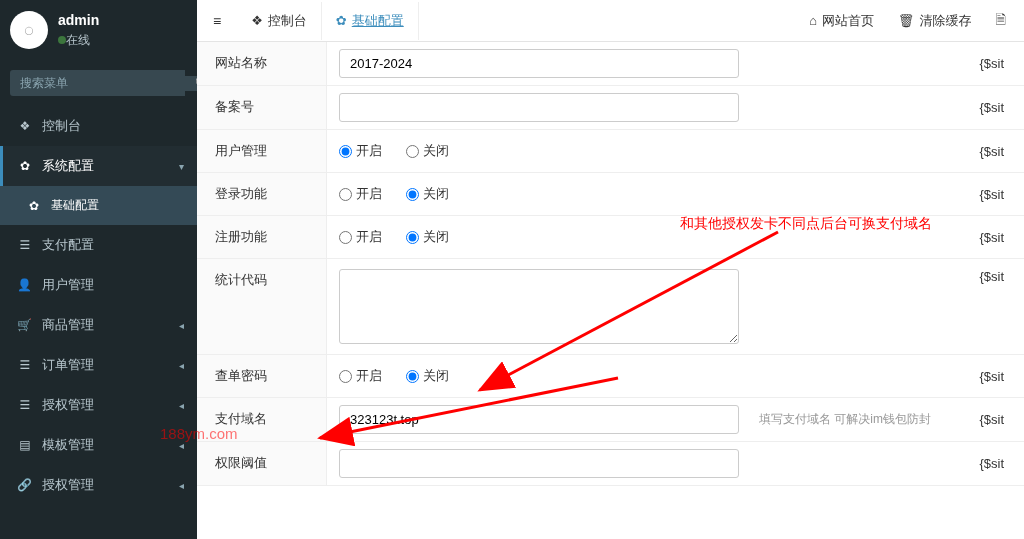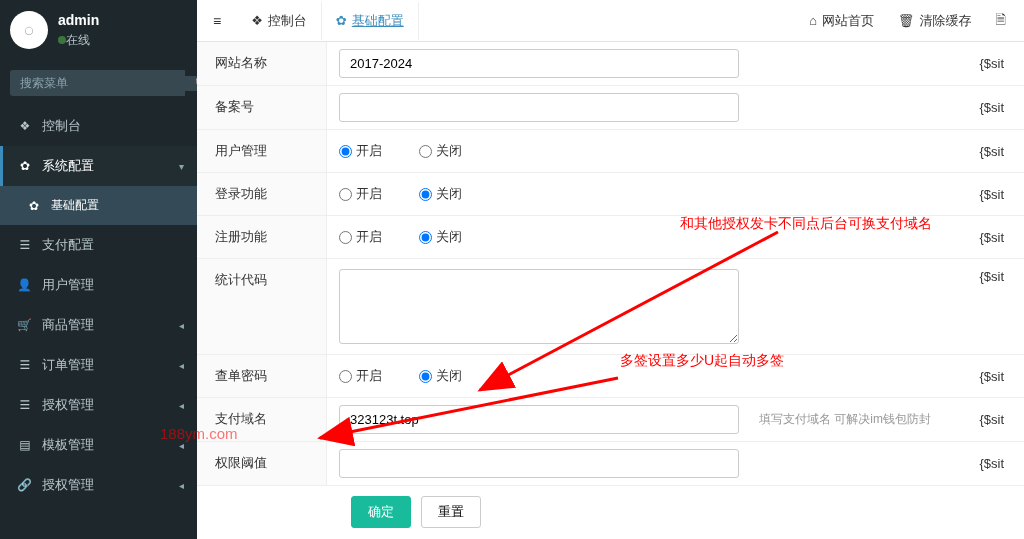--- a/index.html
+++ b/index.html
@@ -39,21 +39,21 @@
     .top-actions { margin-left: auto; display: flex; }
     .top-action { padding: 10px 12px; cursor: pointer; font-size: 13px; color: #333; display: flex; align-items: center; gap: 5px; }
 
     
     .content { flex: 1; overflow: auto; padding: 0; }
     .form-row { display: flex; border-bottom: 1px solid #eee; min-height: 42px; align-items: stretch; }
     .form-label { width: 130px; padding: 12px 12px 12px 18px; font-size: 13px; color: #333; background: #fafafa; border-right: 1px solid #eee; }
     .form-control { flex: 1; padding: 7px 12px; display: flex; align-items: center; gap: 20px; min-width: 0; }
     .input-text { width: 400px; padding: 6px 10px; border: 1px solid #ccc; border-radius: 3px; font-size: 13px; }
     .textarea { width: 400px; height: 75px; padding: 6px 10px; border: 1px solid #ccc; border-radius: 3px; font-size: 13px; resize: vertical; }
-    .radio-group { display: flex; gap: 37px; align-items: center; }
+    .radio-group { display: flex; gap: 24px; align-items: center; }
     .radio-item { display: flex; align-items: center; gap: 4px; cursor: pointer; }
     .radio-item input { cursor: pointer; }
     .hint { color: #999; font-size: 12px; }
     .var-hint { color: #333; font-size: 13px; padding-right: 8px; margin-left: auto; white-space: nowrap; }
 
     .btn-row { padding: 10px 12px 10px 154px; display: flex; gap: 10px; }
     .btn { padding: 6px 16px; border: 1px solid #ccc; background: #fff; border-radius: 3px; cursor: pointer; font-size: 13px; }
     .btn-primary { background: #18bc9c; border-color: #18bc9c; color: #fff; }
 
     
@@ -266,32 +266,27 @@
       </div>
 
       <div class="form-row">
         <div class="form-label">权限阈值</div>
         <div class="form-control">
           <input class="input-text" value="" style="">
           <span class="var-hint">{$sit</span>
         </div>
       </div>
 
-      <div class="btn-row">
-        <button class="btn btn-primary">确定</button>
-        <button class="btn">重置</button>
-      </div>
     </div>
   </div>
 
   <svg style="position:absolute;left:0;top:0;width:1024px;height:539px;pointer-events:none">
     <defs>
       <marker id="ah" markerWidth="12" markerHeight="10" refX="11" refY="5" orient="auto">
         <polygon points="0 0, 12 5, 0 10" fill="#ff0000"></polygon>
       </marker>
     </defs>
     <line x1="778" y1="232" x2="480" y2="390" stroke="#ff0000" stroke-width="3" marker-end="url(#ah)"></line>
     <line x1="618" y1="378" x2="320" y2="438" stroke="#ff0000" stroke-width="3" marker-end="url(#ah)"></line>
   </svg>
   <div class="annot" style="left:680px;top:215px">和其他授权发卡不同点后台可换支付域名</div>
-  <div class="annot" style="left:620px;top:352px">多签设置多少U起自动多签</div>
   <div class="watermark" style="left:160px;top:425px">188ym.com</div>
 </div>
 
 </body></html>

